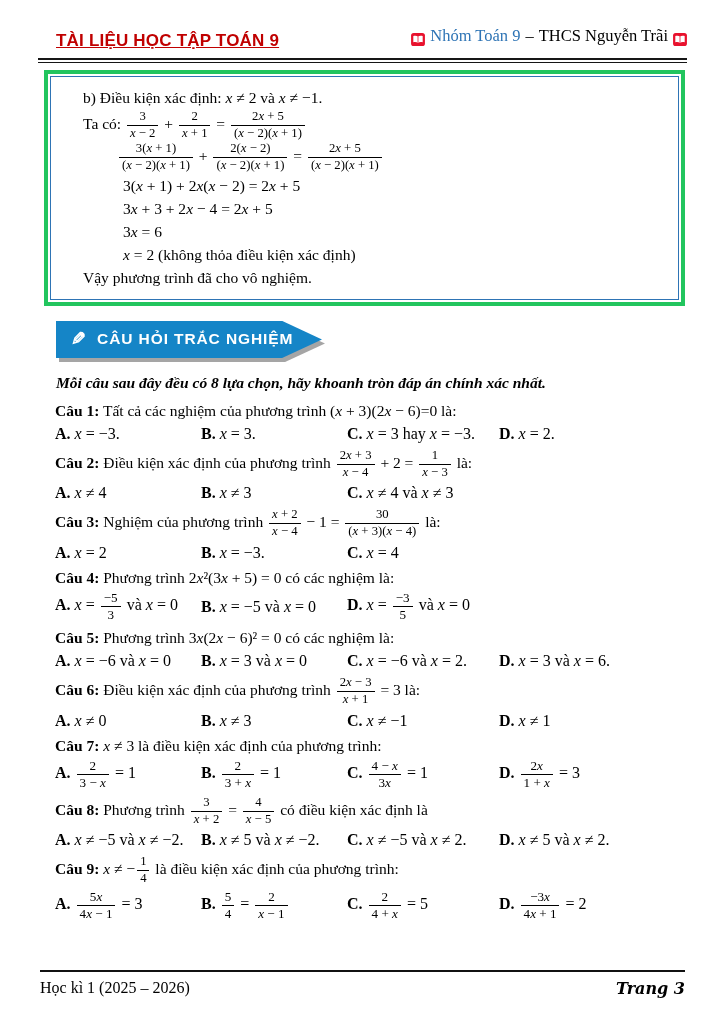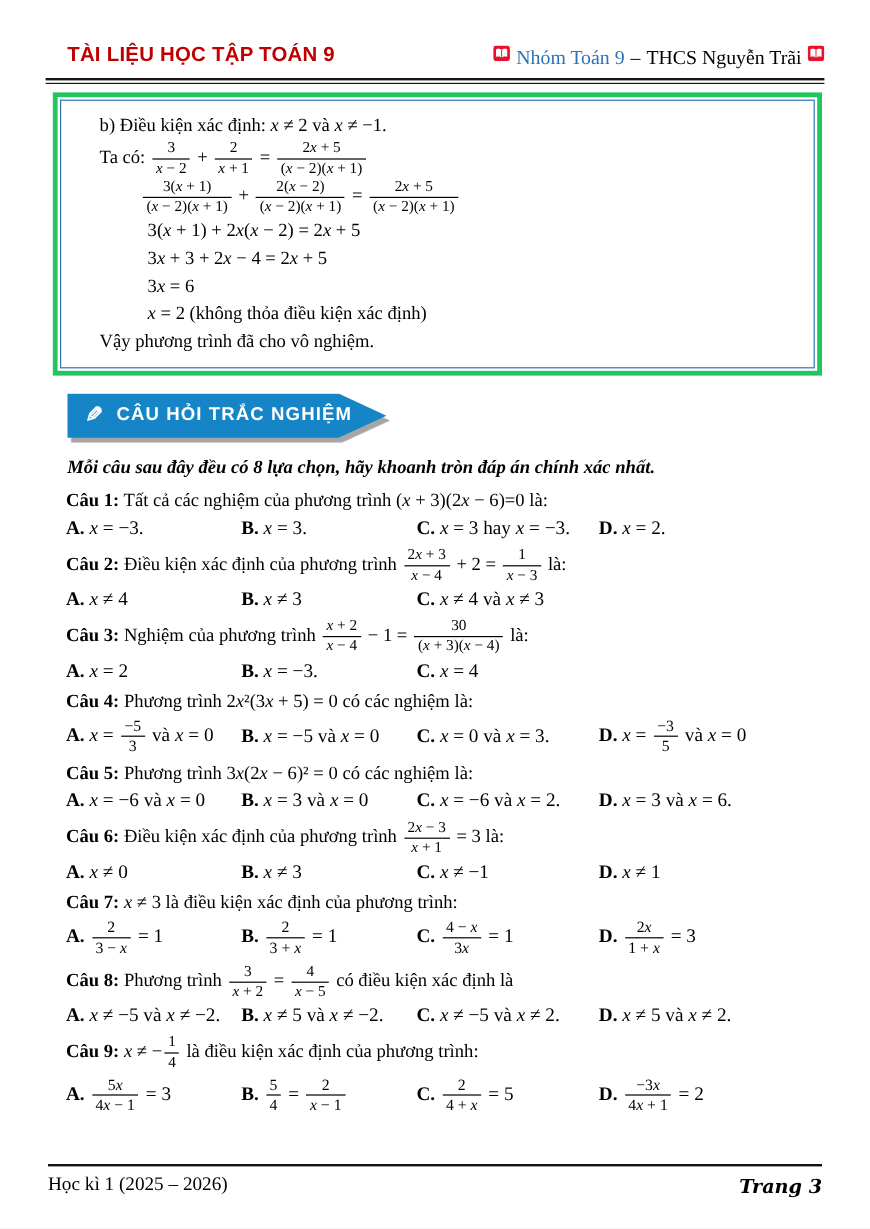--- a/index.html
+++ b/index.html
@@ -3,22 +3,22 @@
 <meta charset="utf-8">
 <style>
   html,body{margin:0;padding:0;background:#e9e9e9;}
   .page{position:relative;width:725px;height:1024px;margin:0 auto;background:#fff;
         font-family:"Liberation Serif",serif;color:#000;overflow:hidden;}
 
   
   .header{display:flex;justify-content:space-between;align-items:baseline;
           padding:26px 38px 5px 56px;}
   .header-title{font-family:"Liberation Sans",sans-serif;font-weight:bold;
-                font-size:17px;letter-spacing:.2px;}
-  .header-right{font-size:16.5px;display:flex;align-items:flex-start;gap:5px;white-space:nowrap;margin-top:12px;}
+                font-size:17px;letter-spacing:.2px;text-decoration:underline;}
+  .header-right{font-size:16.5px;display:flex;align-items:flex-end;gap:5px;white-space:nowrap;}
   .book-icon{display:inline-block;width:14px;height:13px;vertical-align:-1px;}
   .header-rule{margin:2px 38px 0 38px;border-top:2.5px solid #161616;
                border-bottom:1.2px solid #161616;height:2px;}
 
   
   .box{margin:7px 40px 0 44px;border:4px solid #22c55e;padding:2px;}
   .box-inner{border:1px solid #2e74b5;padding:9px 12px 10px 32px;}
   .bline{font-size:15.5px;line-height:23px;}
   .bline.ind-1{padding-left:34px;}
   .bline.ind-2{padding-left:40px;}
@@ -161,21 +161,20 @@
         </div>
       </div>
       <div class="question">
         <div class="stem"><span class="qlabel">Câu 4:</span> Phương trình 2<i>x</i>²(3<i>x</i> + 5) = 0 có các nghiệm là:</div>
         <div class="options">
           <div class="option"><span class="okey">A.</span> <i>x</i> = <span class="frac">
               <span class="num">−5</span>
               <span class="den">3</span>
             </span> và <i>x</i> = 0</div>
           <div class="option"><span class="okey">B.</span> <i>x</i> = −5 và <i>x</i> = 0</div>
-          <div class="option"><span class="okey">C.</span> <i>x</i> = 0 và <i>x</i> = 3.</div>
           <div class="option"><span class="okey">D.</span> <i>x</i> = <span class="frac">
               <span class="num">−3</span>
               <span class="den">5</span>
             </span> và <i>x</i> = 0</div>
         </div>
       </div>
       <div class="question">
         <div class="stem"><span class="qlabel">Câu 5:</span> Phương trình 3<i>x</i>(2<i>x</i> − 6)² = 0 có các nghiệm là:</div>
         <div class="options">
           <div class="option"><span class="okey">A.</span> <i>x</i> = −6 và <i>x</i> = 0</div>

